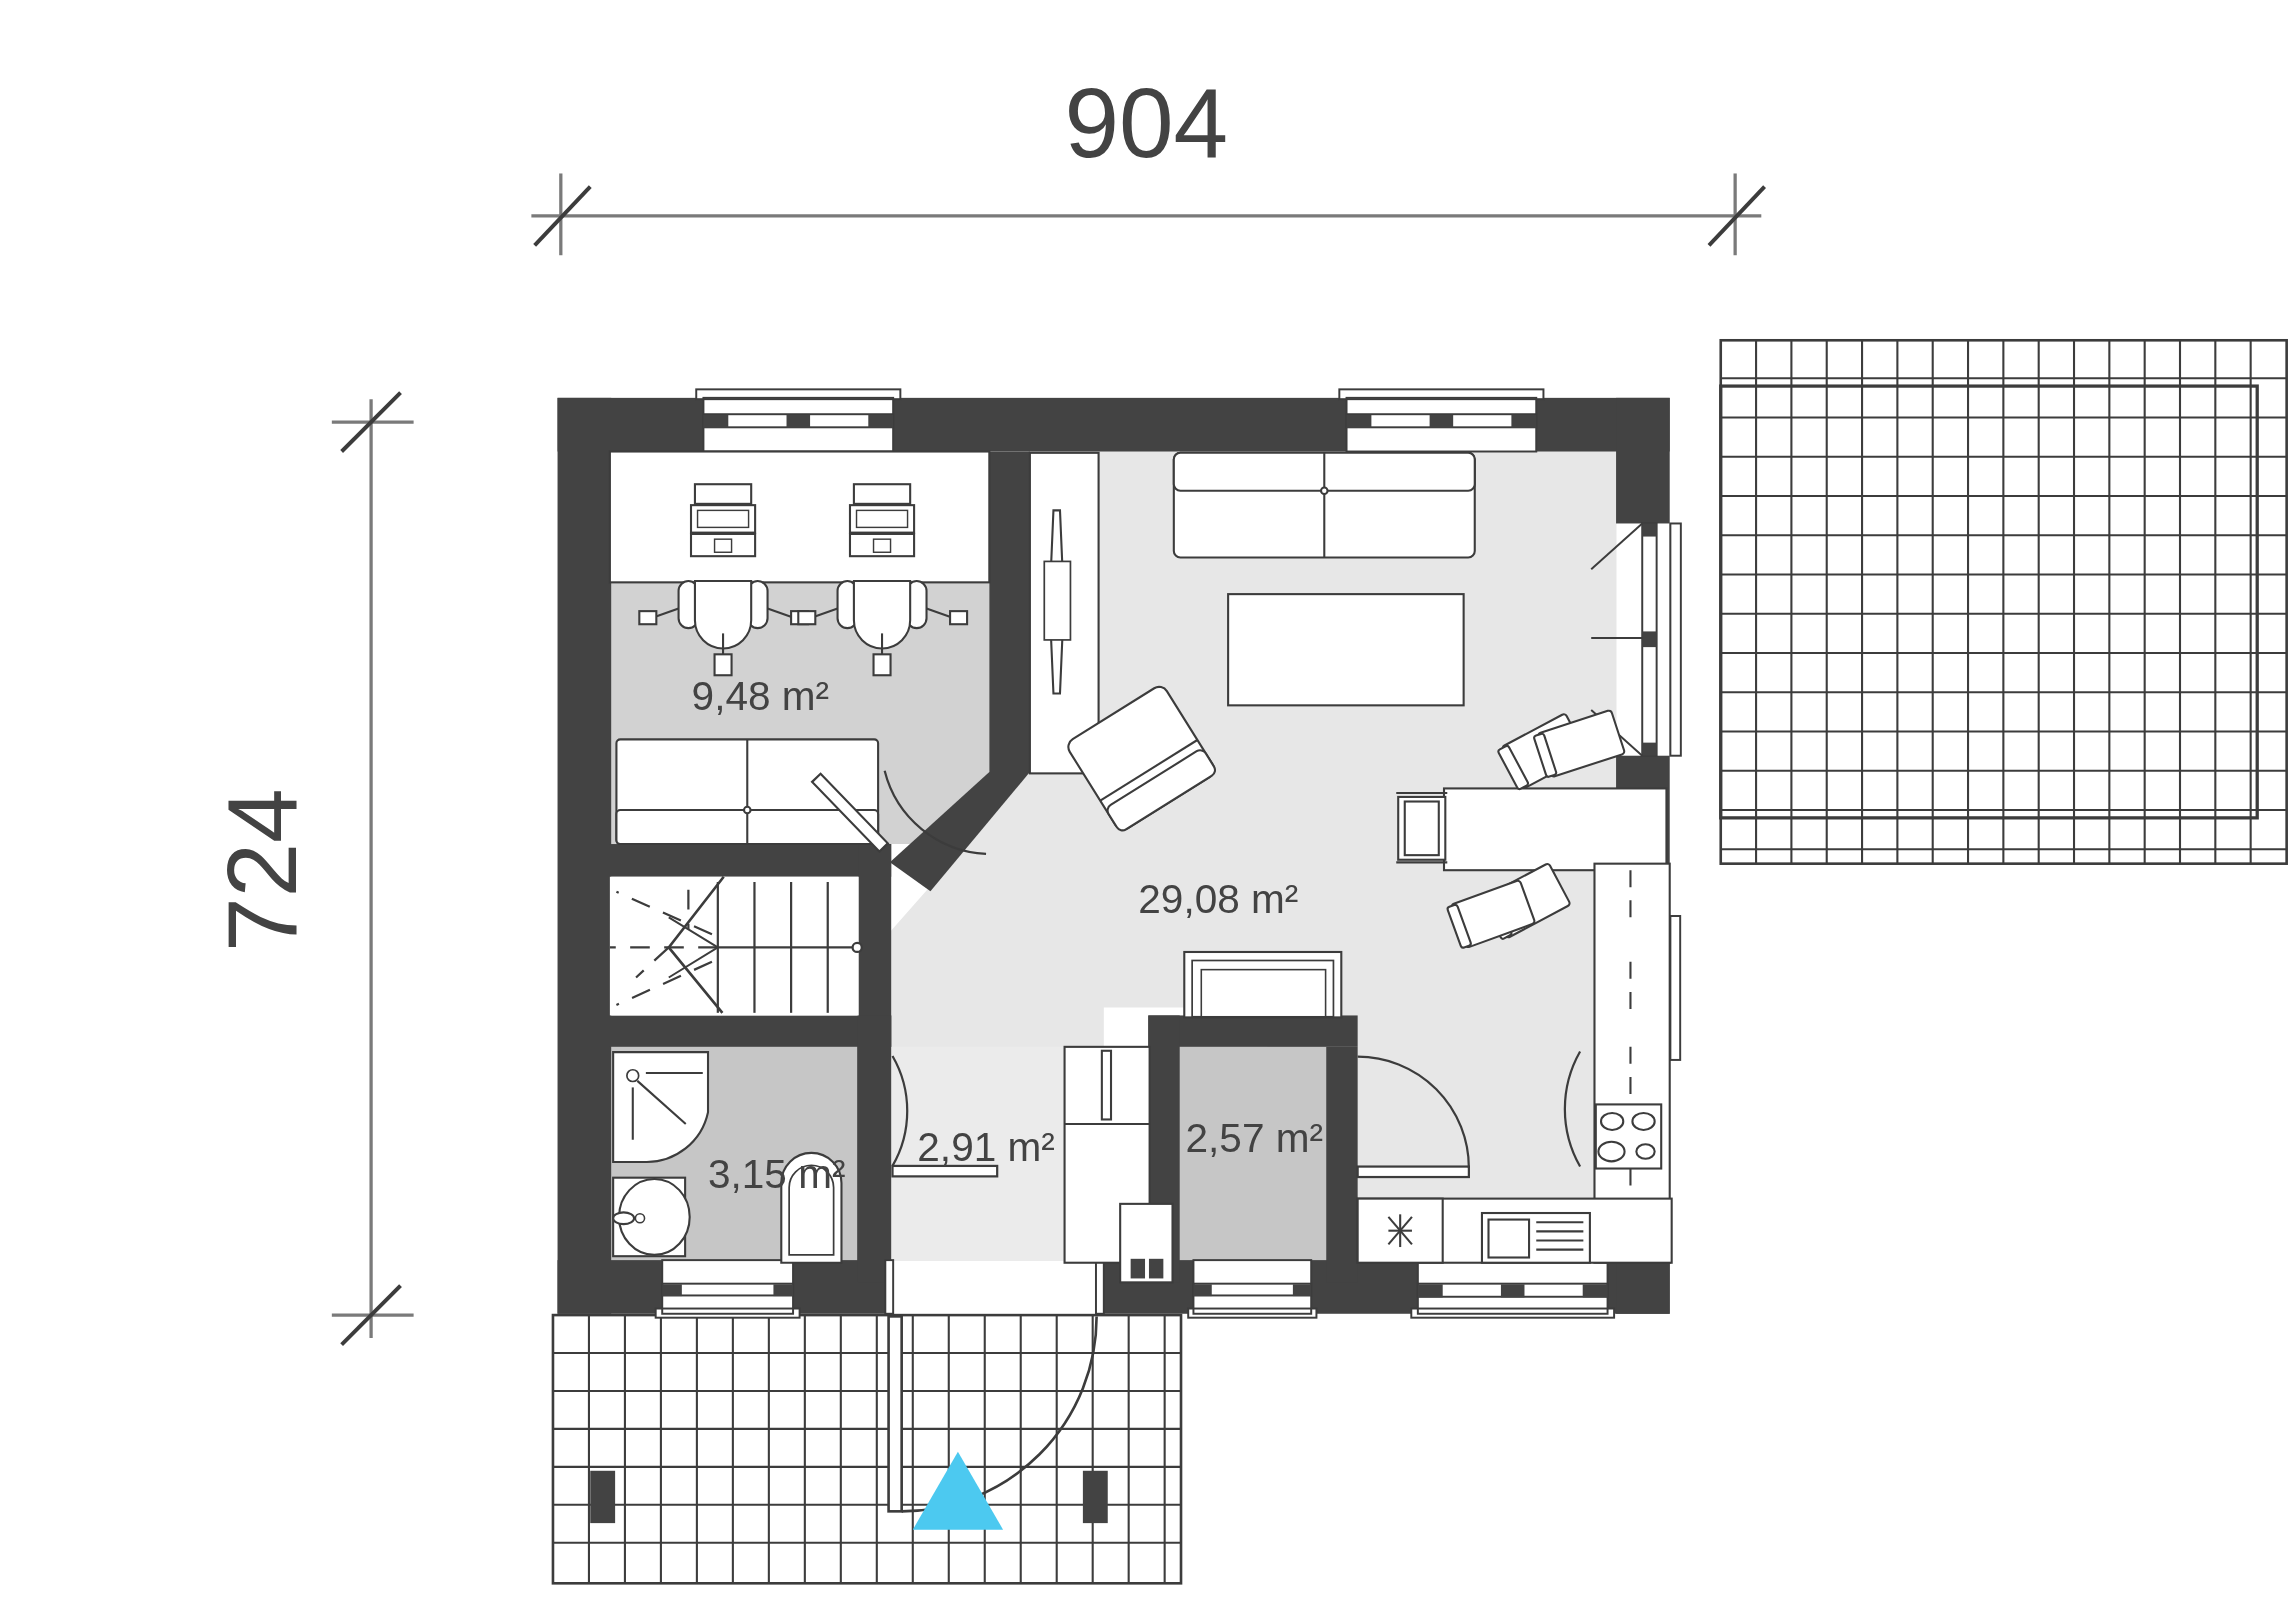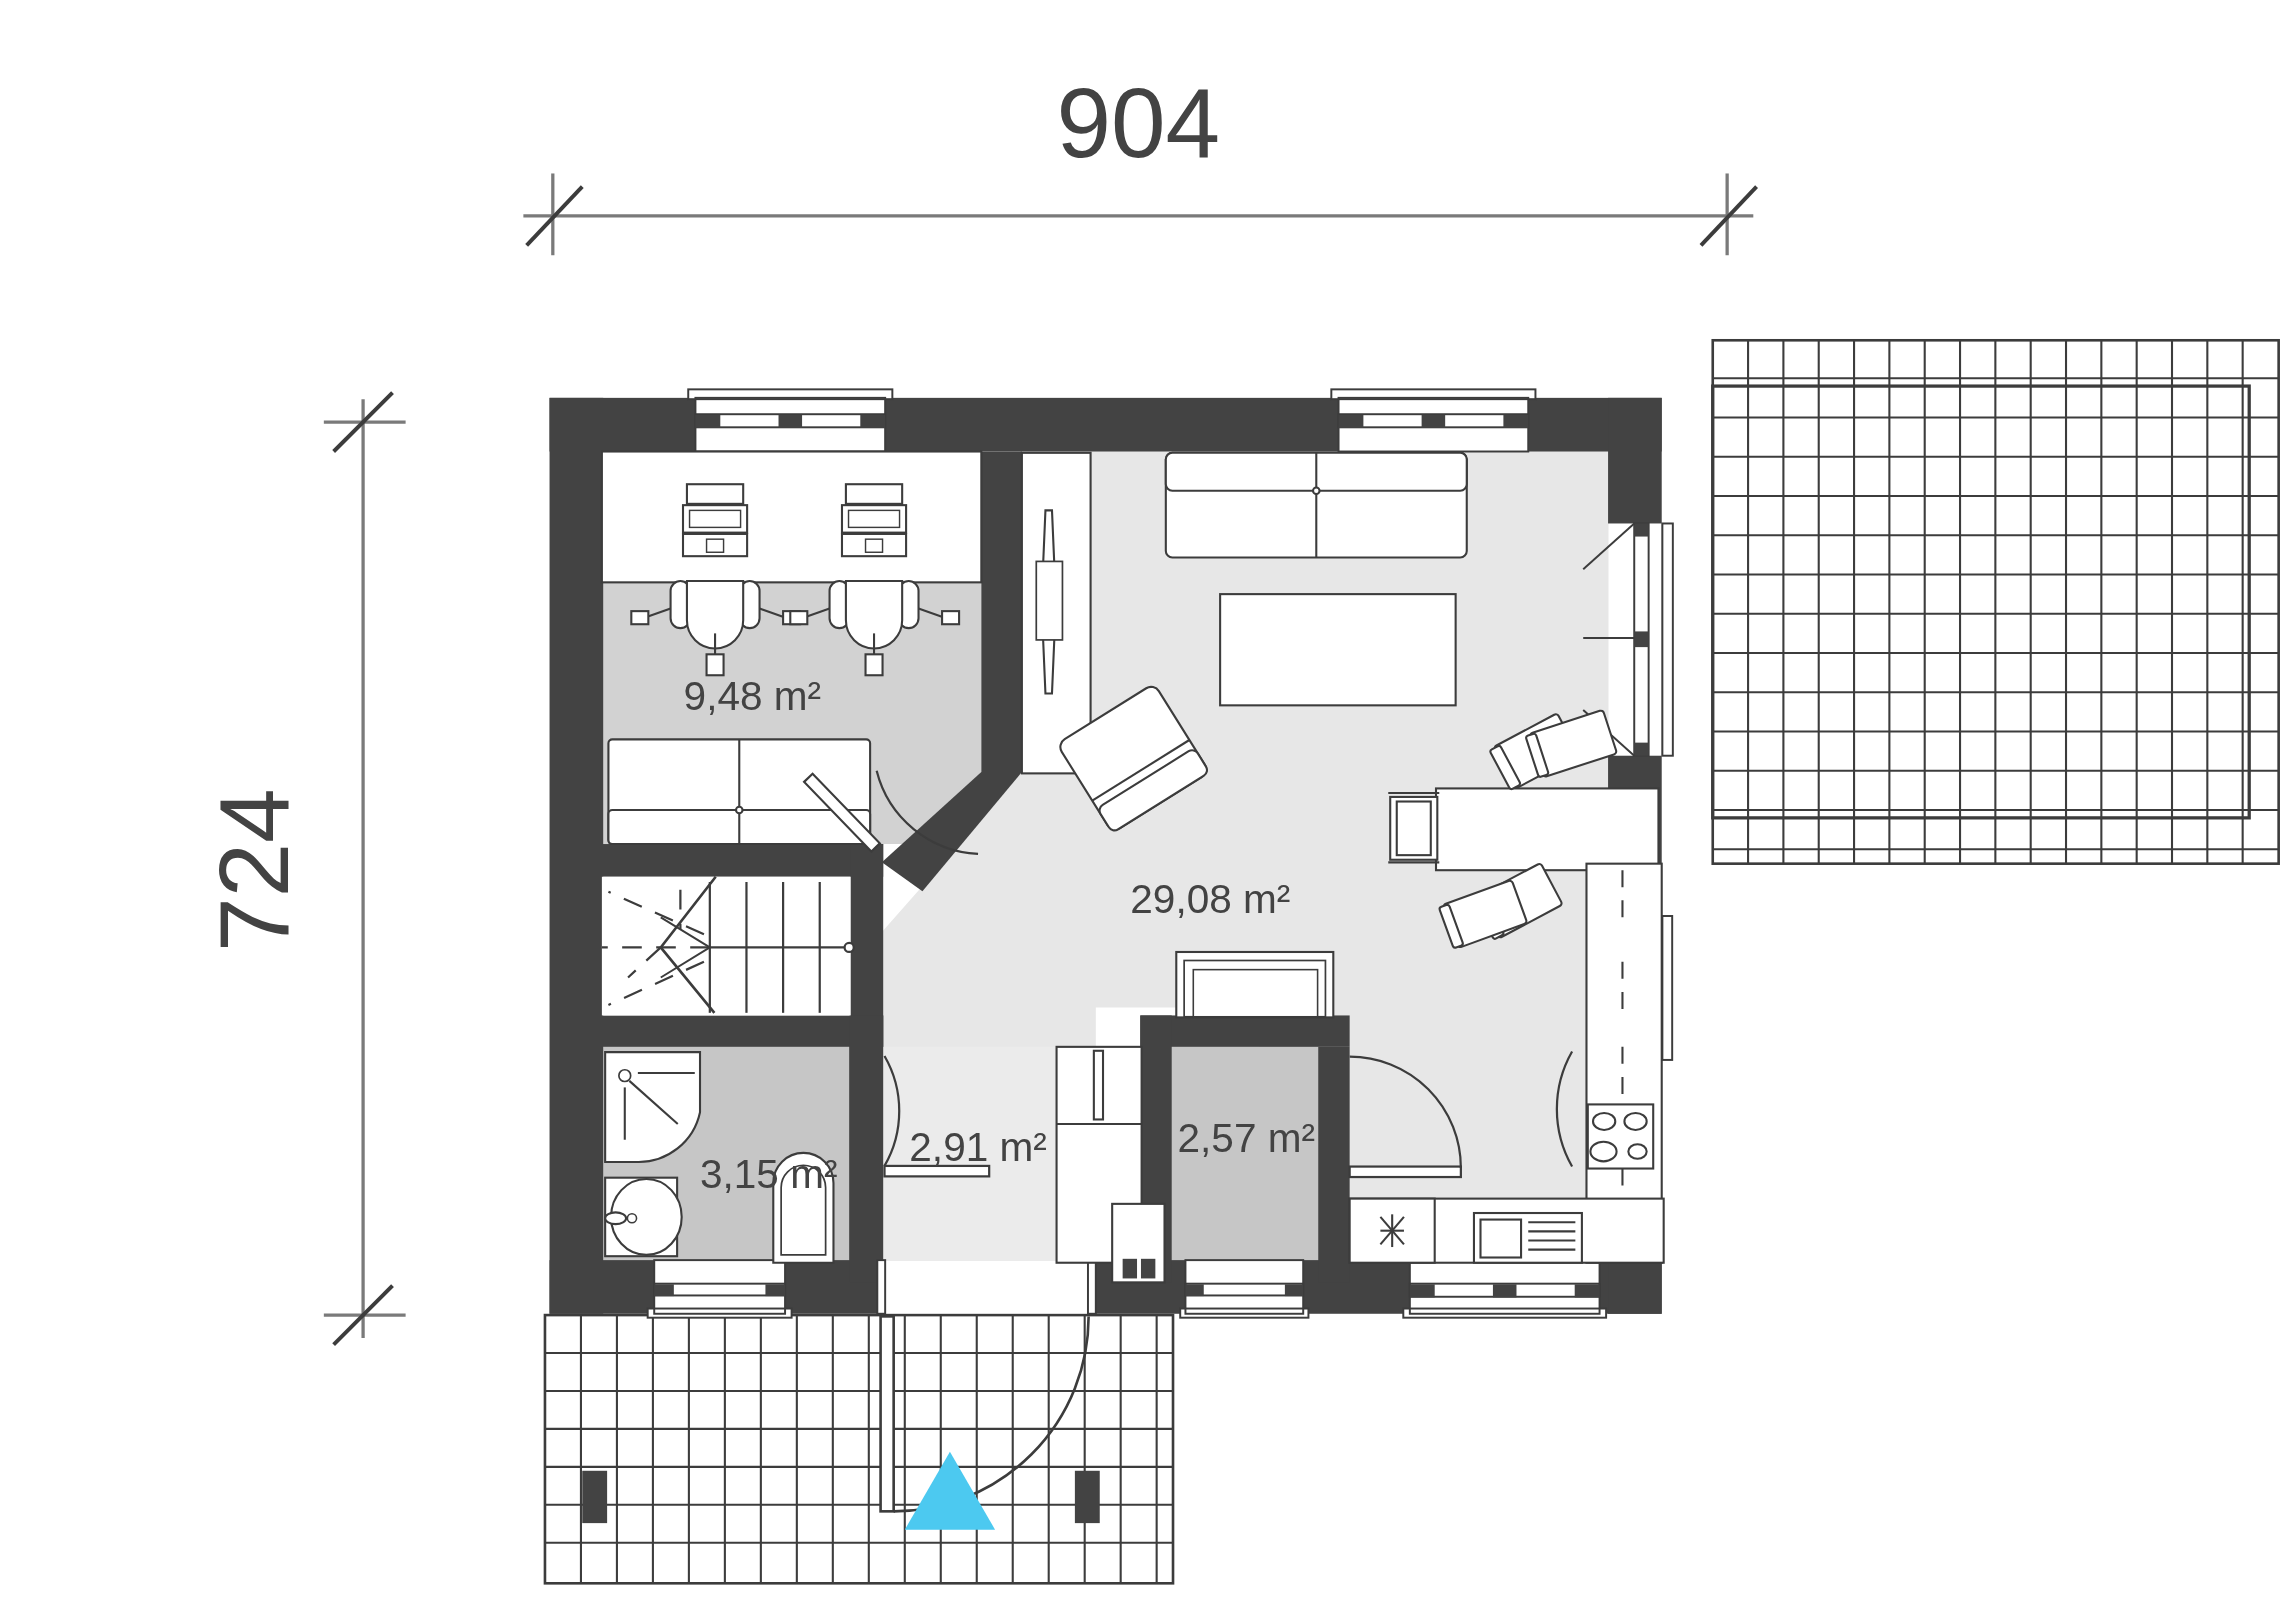--- a/index.html
+++ b/index.html
@@ -1,18 +1,18 @@
 <!DOCTYPE html>
 <html style="font-size:10.5px"><head>
 <meta charset="utf-8">
 <style>
   html,body{margin:0;padding:0;background:#ffffff;}
   body{width:2295px;height:1622px;position:relative;overflow:hidden;
        font-family:"Liberation Sans","DejaVu Sans",sans-serif;}
-  #stage{position:absolute;left:0;top:0;width:1840px;height:1622px;}
+  #stage{position:absolute;left:8px;top:0;width:1840px;height:1622px;}
   svg{display:block;}
   .dimtxt{font-family:"Liberation Sans","DejaVu Sans",sans-serif;
           font-size:150px;fill:#434343;font-weight:400;}
   .areatxt{font-family:"Liberation Sans","DejaVu Sans",sans-serif;
            font-size:62px;fill:#434343;font-weight:400;}
 </style>
 </head>
 <body>
 
 <div id="stage">

